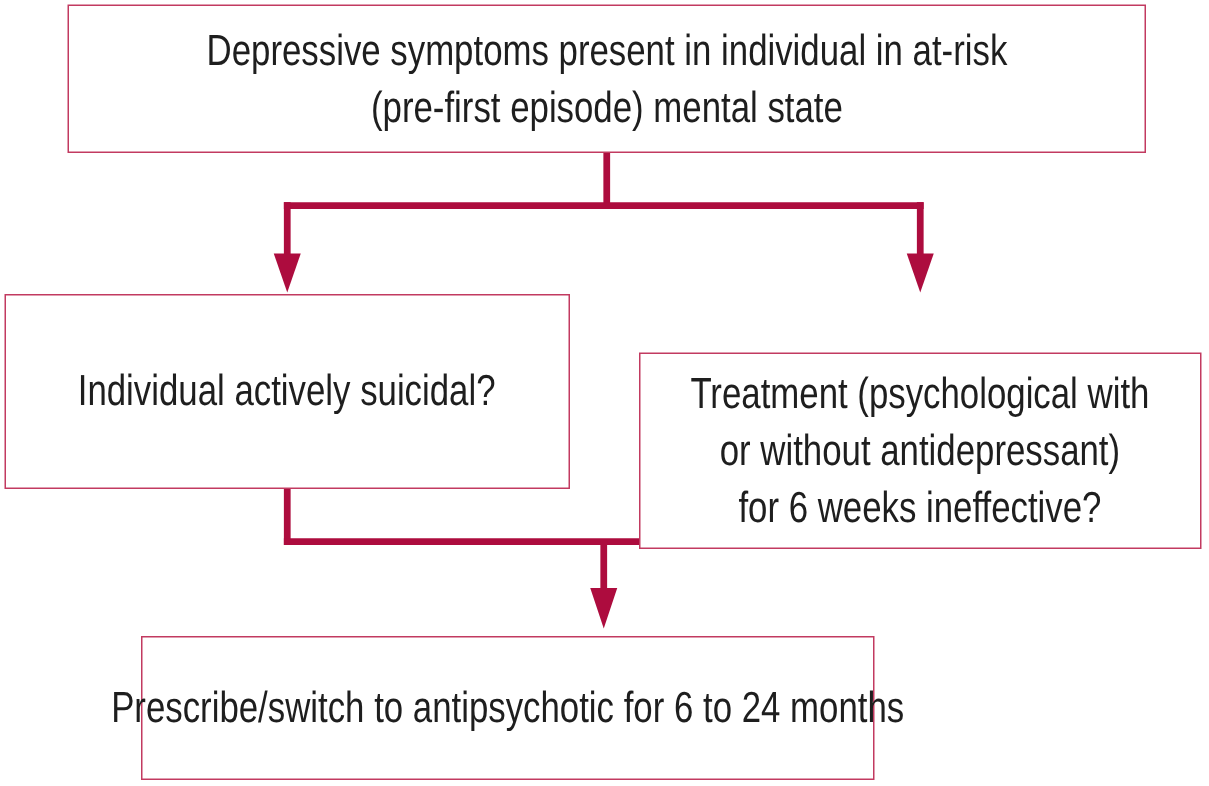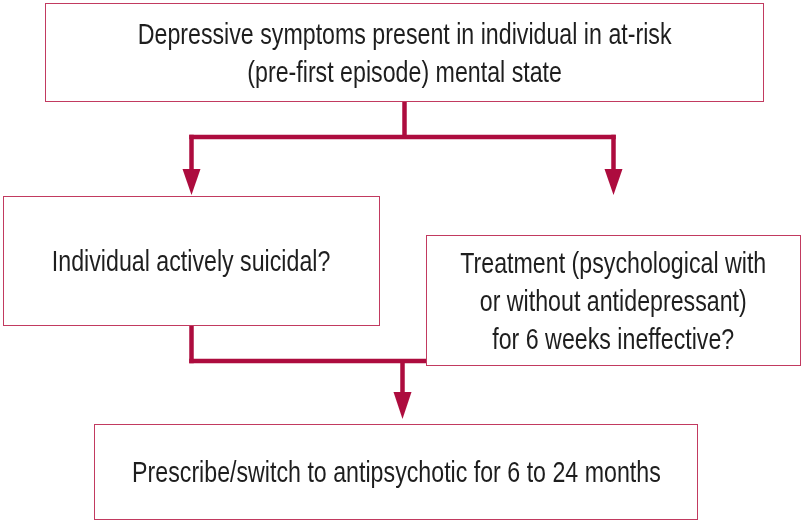--- a/index.html
+++ b/index.html
@@ -51,21 +51,21 @@
     line-height: 38px;
     font-weight: 400;
     letter-spacing: 0px;
   }
   .box-text .line {
     white-space: nowrap;
   }
   .box-top    { left: 45px;  top: 3px;   width: 719px; height: 99px;  }
   .box-left   { left: 3px;   top: 196px; width: 377px; height: 130px; }
   .box-right  { left: 426px; top: 196px; width: 375px; height: 131px; margin-top: 39px; }
-  .box-bottom { left: 94px;  top: 424px; width: 604px; height: 96px;  }
+  .box-bottom { left: 94px;  top: 424px; width: 489px; height: 96px;  }
 </style>
 </head>
 <body>
 
 <div class="canvas">
 
   <svg class="connectors" viewBox="0 0 806 524" xmlns="http://www.w3.org/2000/svg">
 
     <line x1="404.5" y1="101" x2="404.5" y2="137"></line>
 

